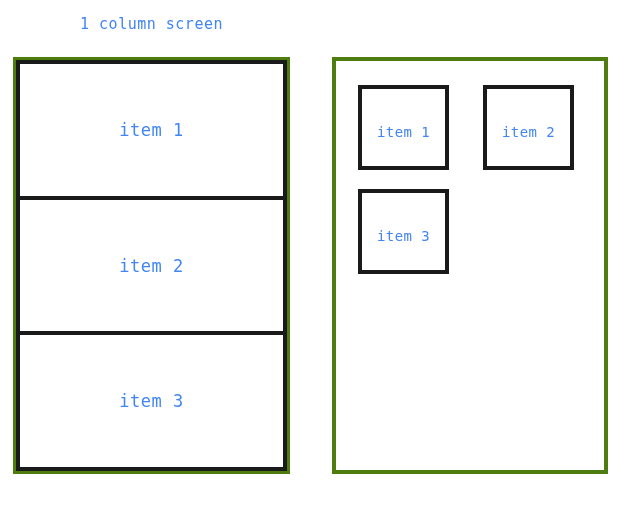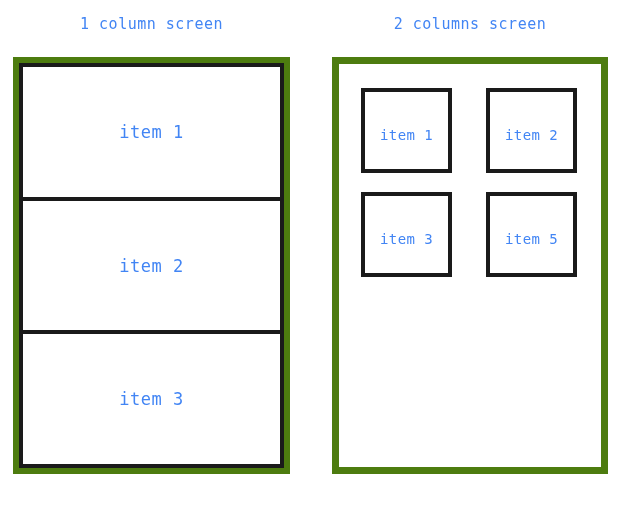--- a/index.html
+++ b/index.html
@@ -40,21 +40,21 @@
   #title-two-columns {
     left: 332px;
     top: 15px;
     width: 276px;
   }
 
   
   .screen {
     position: absolute;
     box-sizing: border-box;
-    border: 7px solid #4d7c0f;
+    border: 4px solid #4d7c0f;
     background: #ffffff;
   }
 
   
   #screen-one-column {
     left: 13px;
     top: 57px;
     width: 277px;
     height: 417px;
     display: flex;
@@ -147,39 +147,35 @@
         <span class="item-label">item 2</span>
       </div>
 
       <div class="row-item">
         <span class="item-label">item 3</span>
       </div>
 
     </div>
   </div>
 
-  <div class="panel-title" id="title-two-columns">2 columns screen</div>
 
   <div class="screen" id="screen-two-columns">
     <div class="grid">
 
       <div class="grid-item">
         <span class="item-label">item 1</span>
       </div>
 
       <div class="grid-item">
         <span class="item-label">item 2</span>
       </div>
 
       <div class="grid-item">
         <span class="item-label">item 3</span>
       </div>
 
 
-      <div class="grid-item">
-        <span class="item-label">item 5</span>
-      </div>
 
 
     </div>
   </div>
 
 </div>
 
 </body></html>

